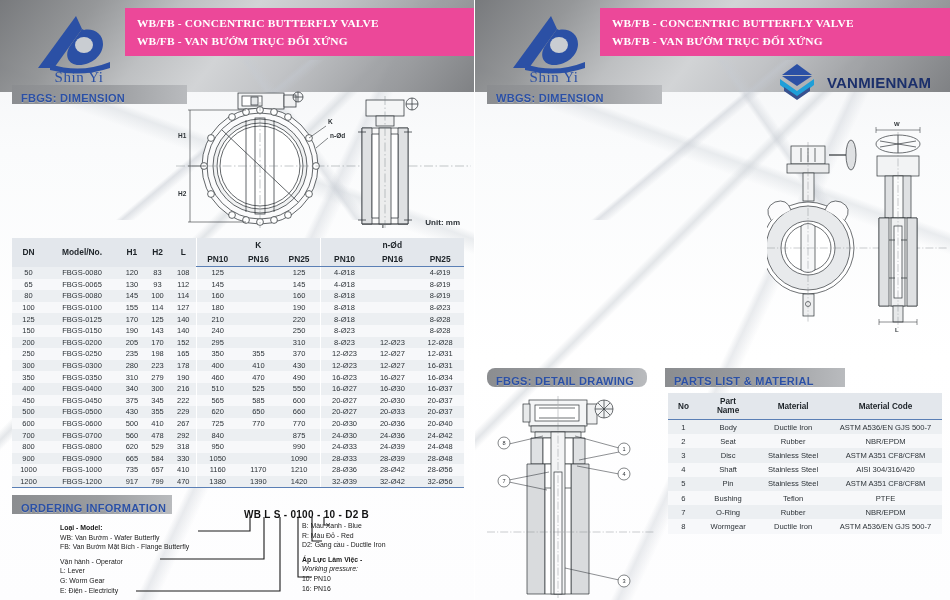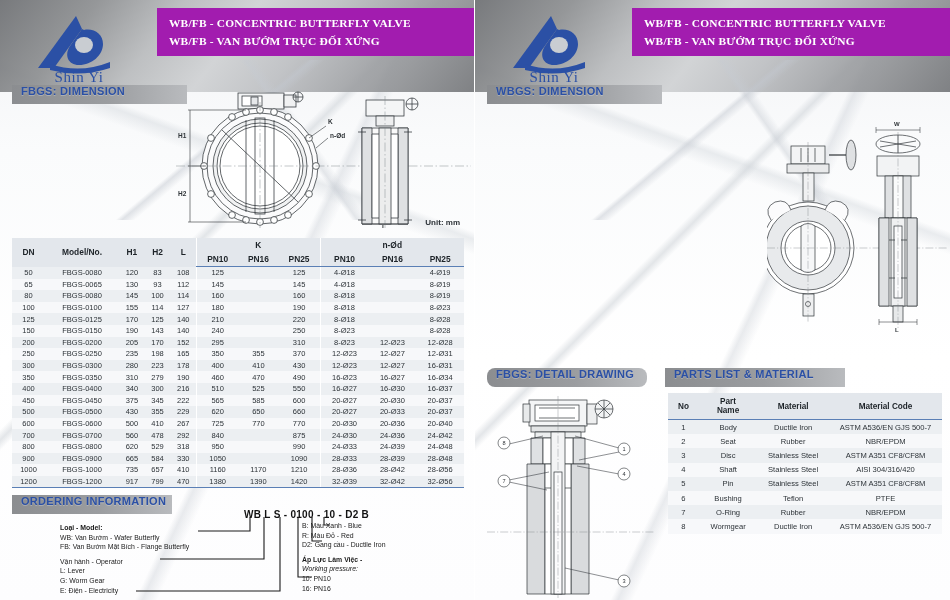--- a/index.html
+++ b/index.html
@@ -33,23 +33,22 @@
   .bg::after{
     content:""; position:absolute; left:0; top:60px; width:100%; height:160px;
     background:
       linear-gradient(140deg, rgba(255,255,255,0) 46%, rgba(195,200,208,.5) 47%, rgba(255,255,255,0) 49%),
       linear-gradient(55deg, rgba(255,255,255,0) 60%, rgba(198,203,210,.45) 61%, rgba(255,255,255,0) 63%);
   }
 
   
   .title-bar {
     position: absolute; left: 125px; top: 8px; width: 350px; height: 48px;
-    background: #a21caf; z-index: 5;
+    background: #ec4899; z-index: 5;
     padding: 6px 0 0 12px;
-    margin-left: 32px;
   }
   .title-bar .tline {
     color: #ffffff; font-family: "Liberation Serif", serif;
     font-weight: bold; font-size: 11.4px; letter-spacing: .2px;
     line-height: 18px; white-space: nowrap;
   }
 
   .logo { position: absolute; left: 24px; top: 12px; width: 110px; height: 76px; z-index: 6; }
   .logo svg { display: block; }
   .logo .lname {
@@ -60,21 +59,21 @@
 
   .vmn { position: absolute; right: 8px; top: 62px; width: 168px; height: 40px; z-index: 6;
          display: flex; align-items: center; gap: 7px; }
   .vmn .vtext { font-family: "Liberation Sans", sans-serif; font-weight: bold;
                 font-size: 15px; color: #1b2f6b; letter-spacing: .2px; }
 
   
   .secbar {
     position: absolute; z-index: 6; height: 19px;
     background: linear-gradient(to right, #8b8d90 0%, #9b9da0 55%, #b9bbbe 100%);
-    display: flex; align-items: flex-start; padding-left: 9px;
+    display: flex; align-items: flex-end; padding-left: 9px;
   }
   .secbar span {
     color: #2b50a5; font-weight: bold; font-size: 11px; letter-spacing: .3px;
     text-shadow: 0 1px 0 rgba(255,255,255,.25);
   }
 
   
   table { border-collapse: collapse; width: 100%; }
   .dt { font-size: 7.6px; color: #2c3237; background: rgba(255,255,255,.2); }
   .dt th {
@@ -558,20 +557,29 @@
         <path d="M26 52 Q56 62 86 50 L86 56 Q56 66 26 58 Z" fill="#2b50a5"></path>
       </svg>
       <div class="lname">Shin Yi</div>
     </div>
 
     <div class="title-bar">
       <div class="tline">WB/FB - CONCENTRIC BUTTERFLY VALVE</div>
       <div class="tline">WB/FB - VAN BƯỚM TRỤC ĐỐI XỨNG</div>
     </div>
 
+    <div class="vmn">
+      <svg width="46" height="40" viewBox="0 0 46 40">
+        <path d="M23 2 L38 13 H8 Z" fill="#2b50a5"></path>
+        <path d="M8 14 H38 L23 24 Z" fill="#2b50a5"></path>
+        <path d="M6 17 L23 29 L40 17 L40 23 L23 36 L6 23 Z" fill="#1f9fd8"></path>
+        <path d="M10 25 L23 34 L36 25 L36 29 L23 38 L10 29 Z" fill="#38518f"></path>
+      </svg>
+      <div class="vtext">VANMIENNAM</div>
+    </div>
 
     <div class="secbar" style="left:12px; top:85px; width:175px;">
       <span>WBGS: DIMENSION</span>
     </div>
 
     <div class="dwg" style="left:292px; top:108px;">
       <svg width="180" height="250" viewBox="0 0 180 250">
         <g stroke="#2f3438" fill="none" stroke-width=".7">
 
           <rect x="24" y="38" width="34" height="18" fill="#f3f4f5"></rect>

